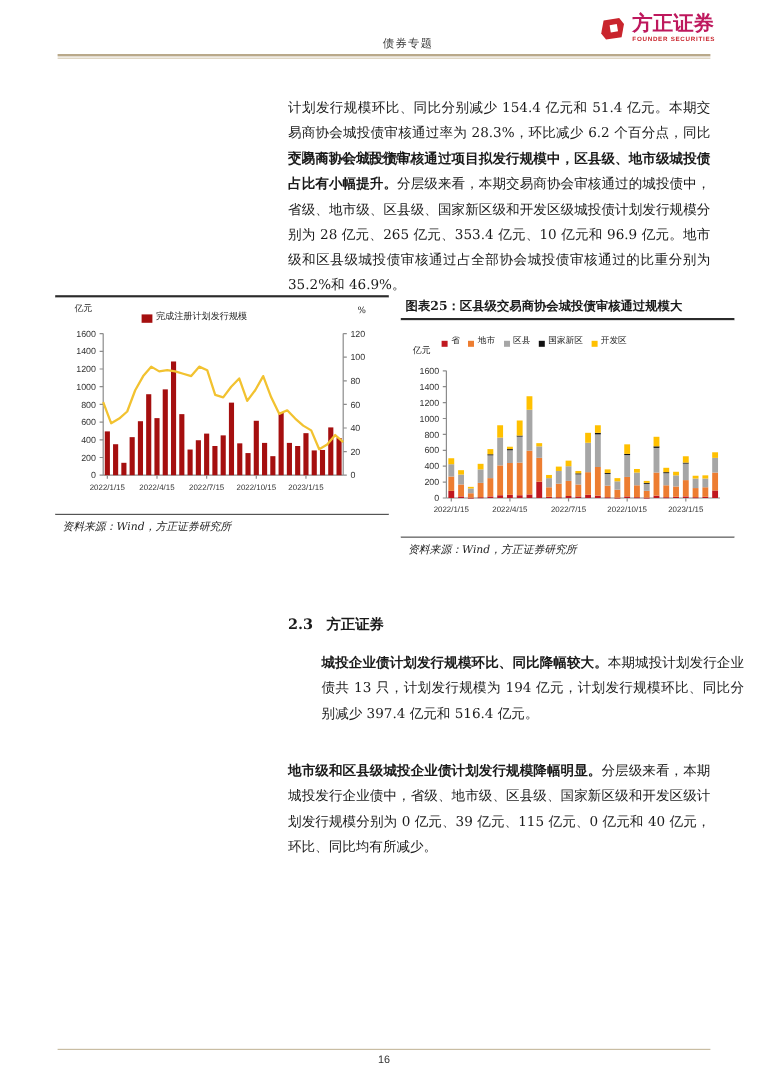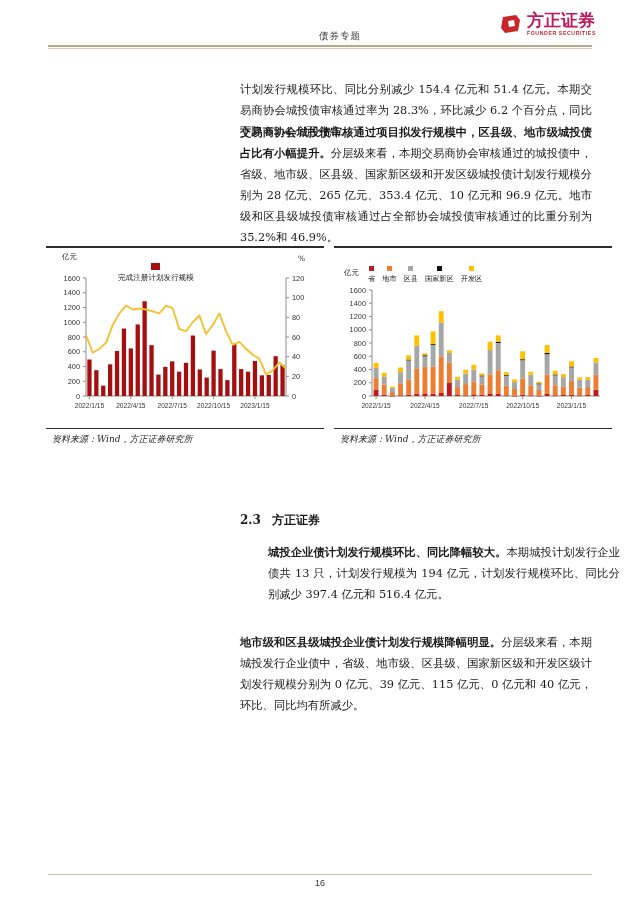--- a/index.html
+++ b/index.html
@@ -124,21 +124,21 @@
     position: relative;
     height: 180px;
     width: 100%;
     background: #fff;
   }
 
   .legend-row {
     position: absolute;
     font-family: "Liberation Sans", sans-serif;
   }
-  .legend-item { display: inline-flex; align-items: center; gap: 3px; margin-right: 7px; flex-direction: column; }
+  .legend-item { display: inline-flex; align-items: flex-end; gap: 3px; margin-right: 7px; }
   .legend-swatch-bar { width: 9px; height: 7px; display:inline-block; }
   .legend-swatch-line { width: 16px; height: 3px; display:inline-block; }
   .legend-label { font-size: 7.6px; color: #1a1a1a; font-family: "DejaVu Serif", serif; }
   .legend-label-sm { font-size: 7.2px; color: #1a1a1a; font-family: "DejaVu Serif", serif; }
 
   .axis-unit {
     position: absolute;
     font-size: 7.4px;
     font-family: "DejaVu Serif", serif;
   }
@@ -298,20 +298,21 @@
         <line x1="208.9655172413793" y1="148" x2="208.9655172413793" y2="151" stroke="#8c8c8c" stroke-width="1"></line>
         <text x="208.9655172413793" y="160" text-anchor="middle" font-size="6.6" fill="#333" font-family="Liberation Sans, sans-serif">2023/1/15</text>
       </svg>
   </div>
 
   <div class="panel-rule-bot"></div>
   <div class="panel-source">资料来源：Wind，方正证券研究所</div>
 </div>
 
 <div class="panel panel-right">
+  <div class="panel-caption">图表25：区县级交易商协会城投债审核通过规模大</div>
   <div class="panel-rule-top"></div>
 
   <div class="chart-area">
     <div class="legend-row" id="legend25" style="left:34px; top:9px;"><span class="legend-item">
           <span class="legend-swatch-bar" style="background: rgb(192, 24, 31); width: 5px; height: 5px;"></span>
           <span class="legend-label-sm">省</span>
         </span><span class="legend-item">
           <span class="legend-swatch-bar" style="background: rgb(237, 125, 49); width: 5px; height: 5px;"></span>
           <span class="legend-label-sm">地市</span>
         </span><span class="legend-item">

